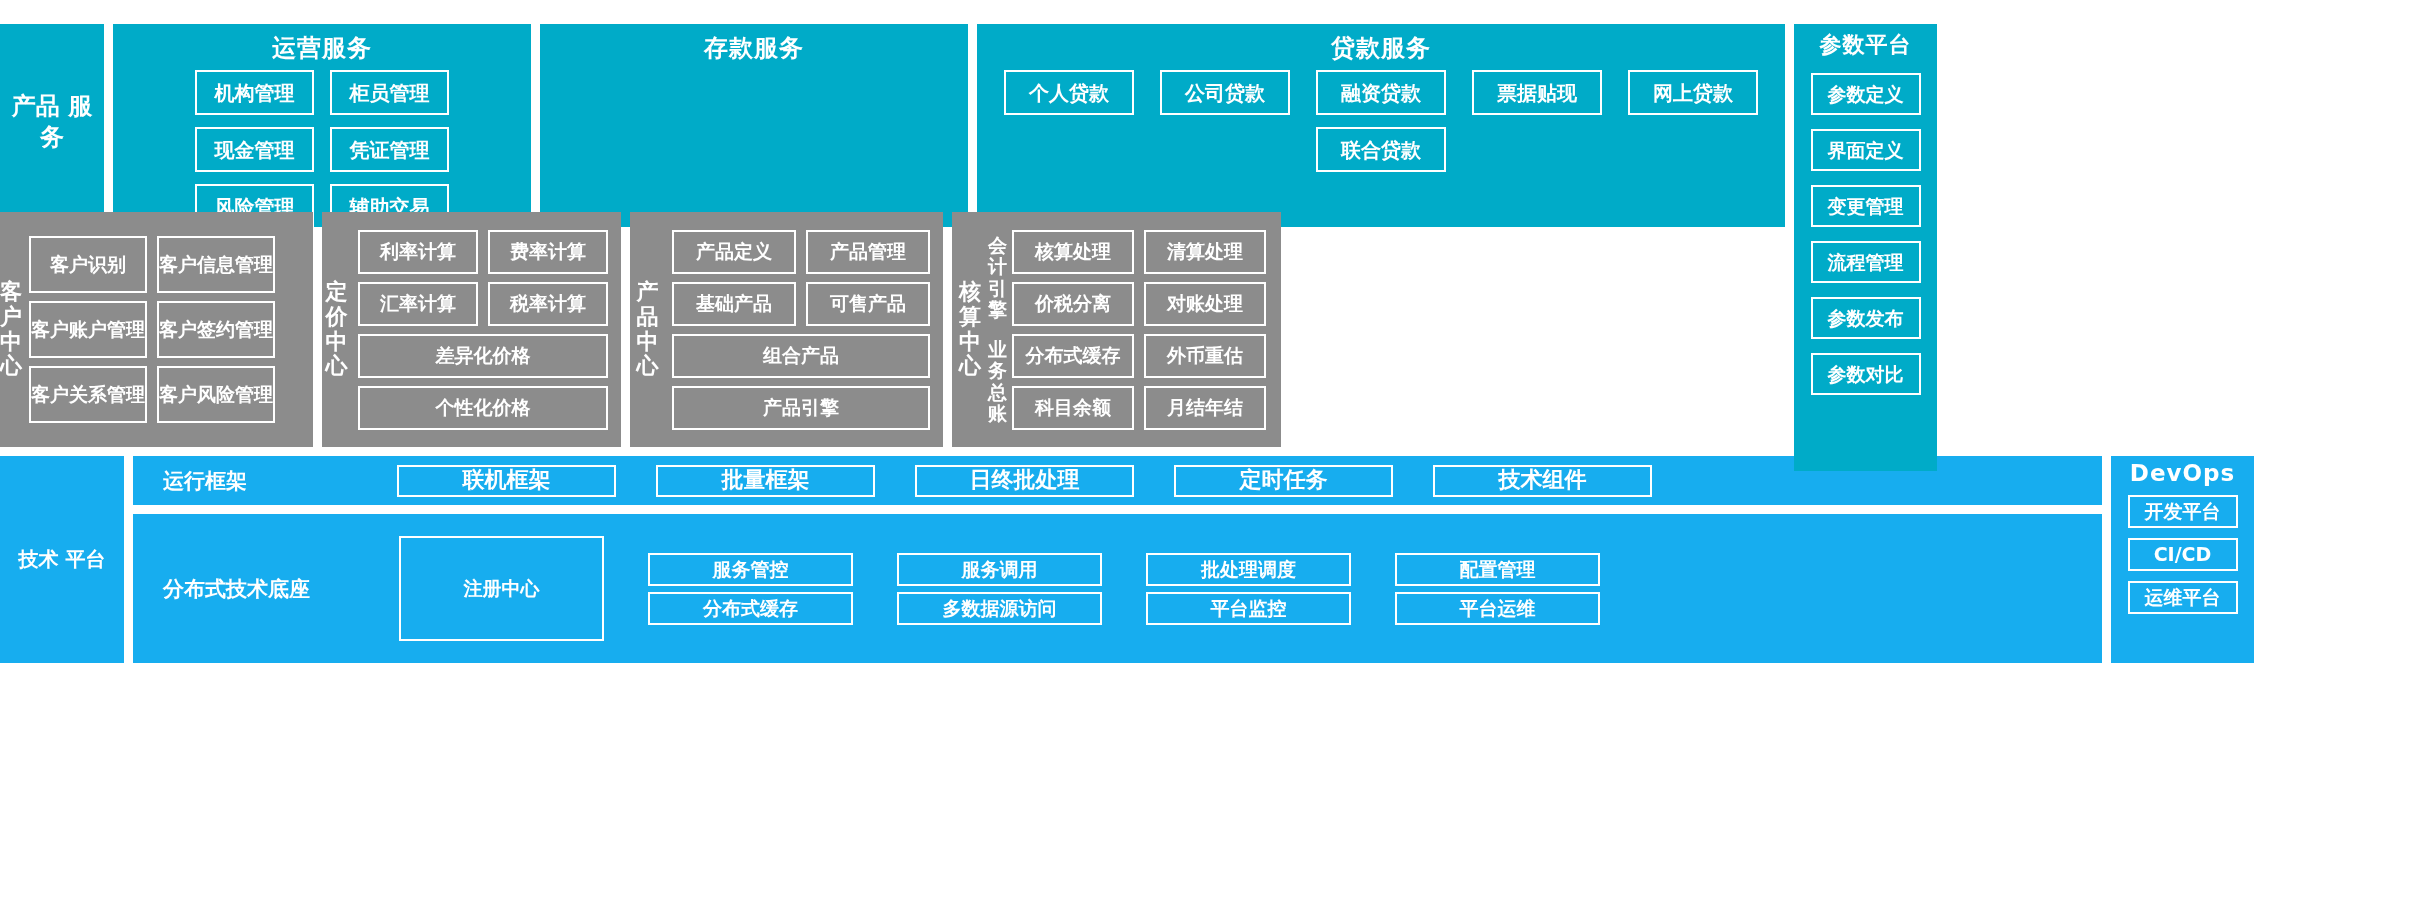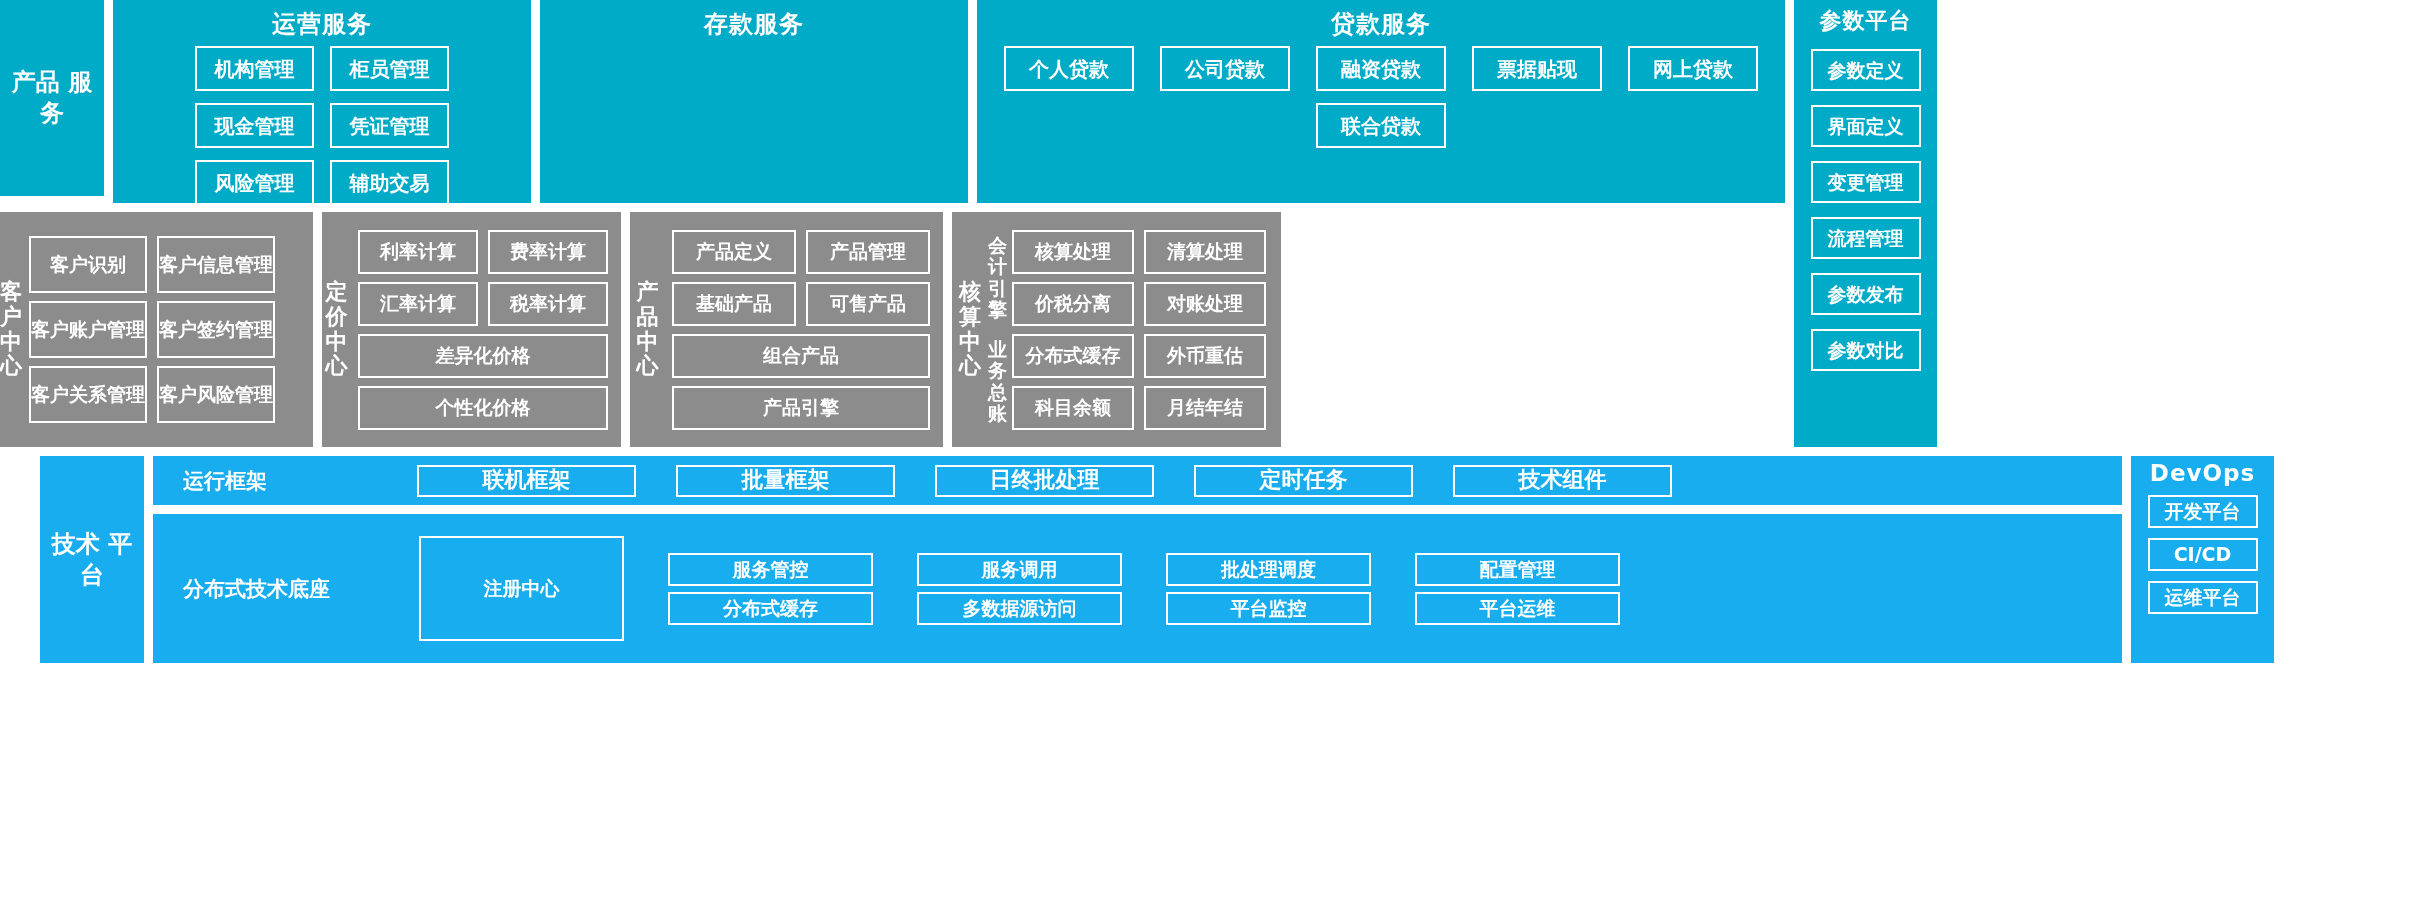--- a/index.html
+++ b/index.html
@@ -38,21 +38,21 @@
     color:#ffffff;font-weight:bold;font-size:22px;
     display:flex;align-items:center;justify-content:center;
     text-align:center;
     line-height:1.12;
     letter-spacing:0px;
   }
   .vlabel span{display:block;}
 
   
   .row1{height:203px;}
-  .teal{background:#00abc8;}
+  .teal{background:#00abc8;margin-top:24px;}
   .r1-side{width:104px;height:196px;font-size:24px;}
   .r1-panel{height:203px;padding-top:8px;box-sizing:border-box;}
   .p-ops{width:418px;}
   .p-dep{width:428px;}
   .p-loan{width:808px;}
   .r1-cells{
     display:flex;flex-wrap:wrap;justify-content:center;
     padding:0 12px;box-sizing:border-box;
   }
   .r1-cells .cell{height:45px;font-size:20px;}
@@ -96,21 +96,21 @@
 
   .acct-inner{display:flex;flex-direction:column;flex:1;padding:4px 8px 4px 0;}
   .acct-block{display:flex;align-items:center;}
   .acct-block .sub{width:34px;font-size:19px;}
   .acct-cells{display:flex;flex-wrap:wrap;}
   .acct-cells .cell{width:122px;height:44px;margin:4px 5px;}
 
   
   .row3{height:207px;}
   .blue{background:#17adef;}
-  .r3-side{width:104px;height:207px;font-size:24px;margin-left:40px;}
+  .r3-side{width:124px;height:207px;font-size:20px;}
   .r3-main{width:1969px;display:flex;flex-direction:column;gap:9px;}
   .tech-band{box-sizing:border-box;display:flex;align-items:center;padding:0 14px;}
   .band-run{height:49px;}
   .band-base{height:149px;}
   .band-label{
     color:#ffffff;font-weight:bold;font-size:21px;
     width:230px;flex:none;padding-left:16px;box-sizing:border-box;
   }
   .band-run .cell{width:219px;height:32px;margin:0 20px;font-size:22px;}
   .base-reg{width:205px;height:105px;margin:0 22px;font-size:19px;}

